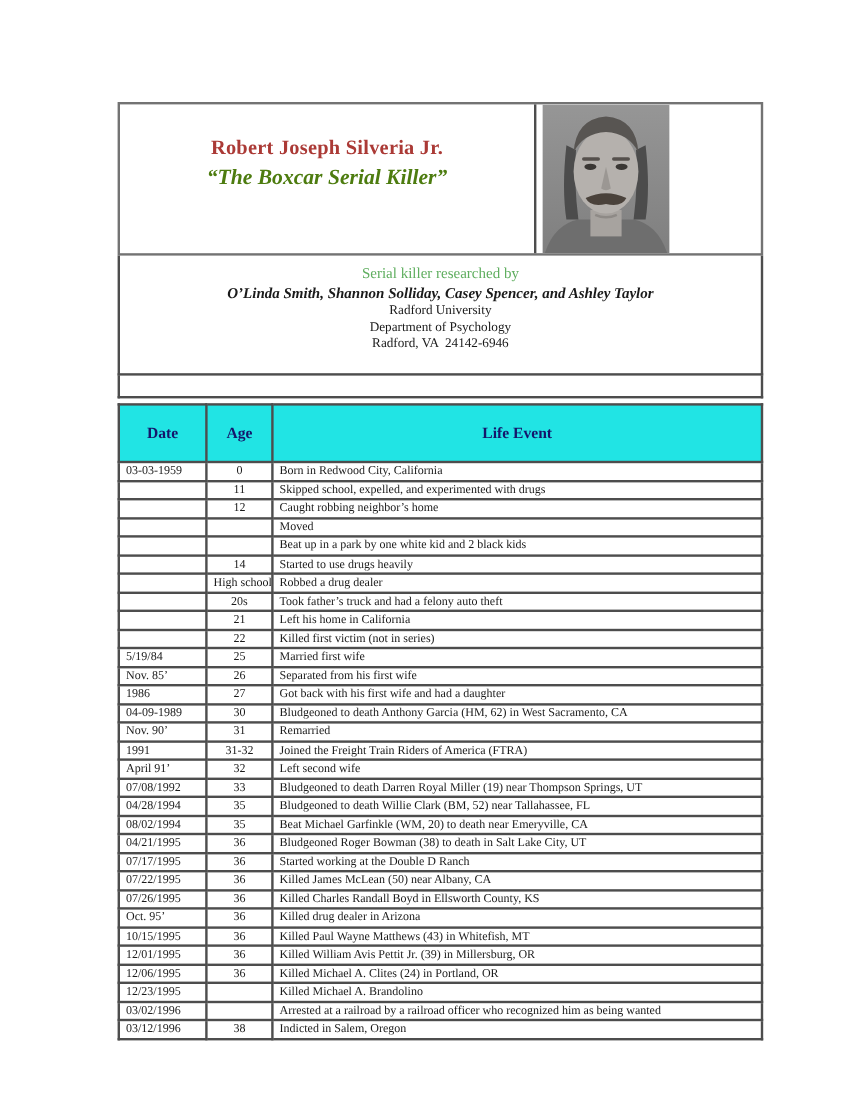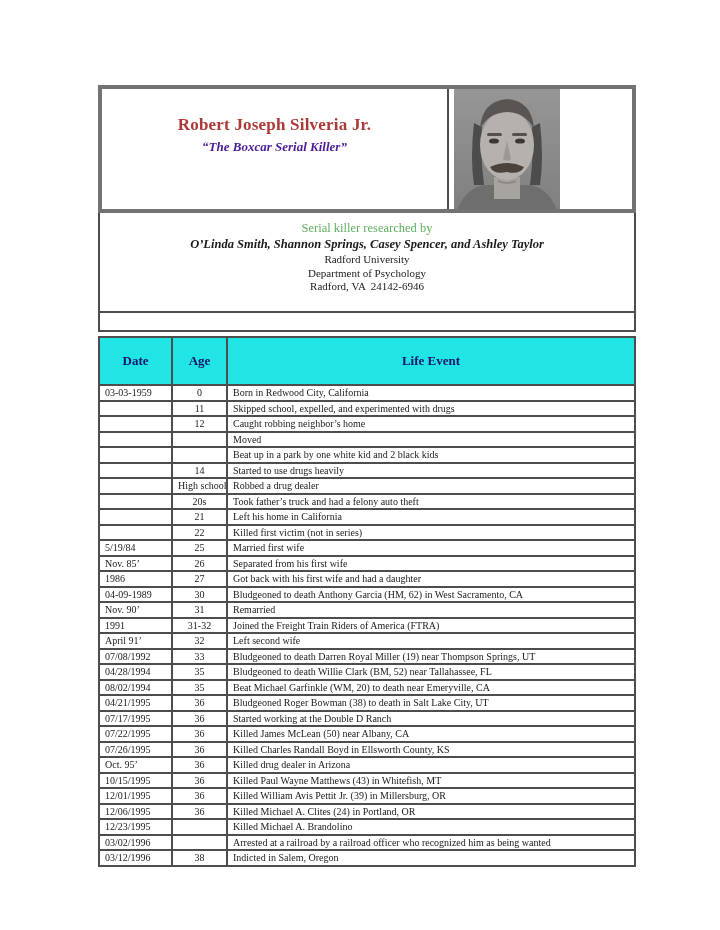--- a/index.html
+++ b/index.html
@@ -7,29 +7,29 @@
   html,body { background:#ffffff; }
   body {
     width:720px; height:930px; position:relative;
     font-family:"Liberation Serif","DejaVu Serif",serif;
     color:#1a1a1a;
   }
   .page { position:absolute; left:98px; top:85px; width:538px; }
 
   
   .header-box {
-    border:4px solid #737373;
+    border:2px solid #737373;
     height:128px; display:flex;
   }
   .title-cell {
     width:347px; border-right:2px solid #4d4d4d;
     text-align:center; padding-top:26px;
   }
   .doc-title { color:#ab3a36; font-size:17px; font-weight:bold; letter-spacing:.2px; }
-  .doc-sub   { color:#4c1d95; font-size:13px; font-weight:bold; font-style:italic; margin-top:4px; }
+  .doc-sub   { color:#4d7c0f; font-size:18px; font-weight:bold; font-style:italic; margin-top:4px; }
   .photo-cell { flex:1; position:relative; overflow:hidden; }
   .mugshot { position:absolute; left:5px; top:0; width:106px; height:124px; display:block; }
 
   
   .research-box {
     border:2px solid #4d4d4d; border-top:0;
     height:100px; text-align:center; padding-top:7px;
   }
   .research-heading { color:#5fae5f; font-size:12.5px; line-height:16px; }
   .research-authors { font-style:italic; font-weight:bold; font-size:12.5px; line-height:17px; }
@@ -101,21 +101,21 @@
 
         <path d="M36 78 Q53 70 70 78 Q66 86 53 83 Q40 86 36 78 Z" fill="#4a423b"></path>
 
         <path d="M44 92 Q53 96 62 92" stroke="#8e8a86" stroke-width="2" fill="none"></path>
       </svg>
     </div>
   </div>
 
   <div class="research-box">
     <div class="research-heading">Serial killer researched by</div>
-    <div class="research-authors">O’Linda Smith, Shannon Springs, Casey Spencer, and Ashley Taylor</div>
+    <div class="research-authors">O’Linda Smith, Shannon Solliday, Casey Spencer, and Ashley Taylor</div>
     <div class="research-line">Radford University</div>
     <div class="research-line">Department of Psychology</div>
     <div class="research-line">Radford, VA  24142-6946</div>
   </div>
 
   <div class="spacer-row"></div>
 
   <table class="timeline">
     <colgroup>
         <col class="c-date">

